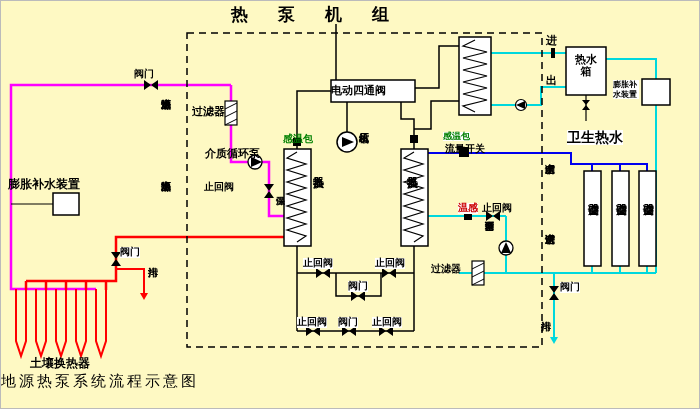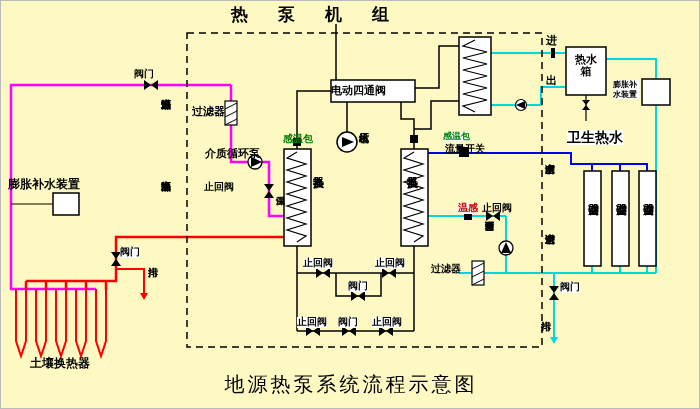--- a/index.html
+++ b/index.html
@@ -160,21 +160,21 @@
     <rect x="463" y="211" width="8" height="8"></rect>
     <rect x="458" y="146" width="10" height="10"></rect>
   </g>
   <g>
     <path d="M139,292 L147,292 L143,299 Z" fill="#ff0000"></path>
     <path d="M549,336 L557,336 L553,343 Z" fill="#00d8dd"></path>
   </g>
 </svg>
 
 <div class="lbl b" style="left:230px;top:5px;font-size:17px;letter-spacing:30px;">热泵机组</div>
-<div class="lbl" style="left:0;top:373px;width:700px;text-align:center;font-size:20px;letter-spacing:3px;font-family:'DejaVu Serif',serif;">地源热泵系统流程示意图</div>
+<div class="lbl" style="left:0;top:373px;width:700px;text-align:left;font-size:15px;letter-spacing:3px;font-family:'DejaVu Serif',serif;">地源热泵系统流程示意图</div>
 
 <div class="lbl b" style="left:133px;top:68px;font-size:10px;">阀门</div>
 <div class="lbl b v" style="left:159px;top:90px;font-size:10px;">冷热源水进</div>
 <div class="lbl b" style="left:191px;top:105px;font-size:11px;">过滤器</div>
 <div class="lbl b green" style="left:261px;top:133px;font-size:10px;">感温包</div>
 <div class="lbl b" style="left:184px;top:147px;font-size:11px;margin-left:20px;">介质循环泵</div>
 <div class="lbl b" style="left:203px;top:181px;font-size:10px;">止回阀</div>
 <div class="lbl b v" style="left:274px;top:188px;font-size:9px;">保温</div>
 <div class="lbl b v wbg" style="left:311px;top:167px;font-size:11px;">换热器</div>
 <div class="lbl b v wbg" style="left:405px;top:167px;font-size:11px;">换热器</div>

